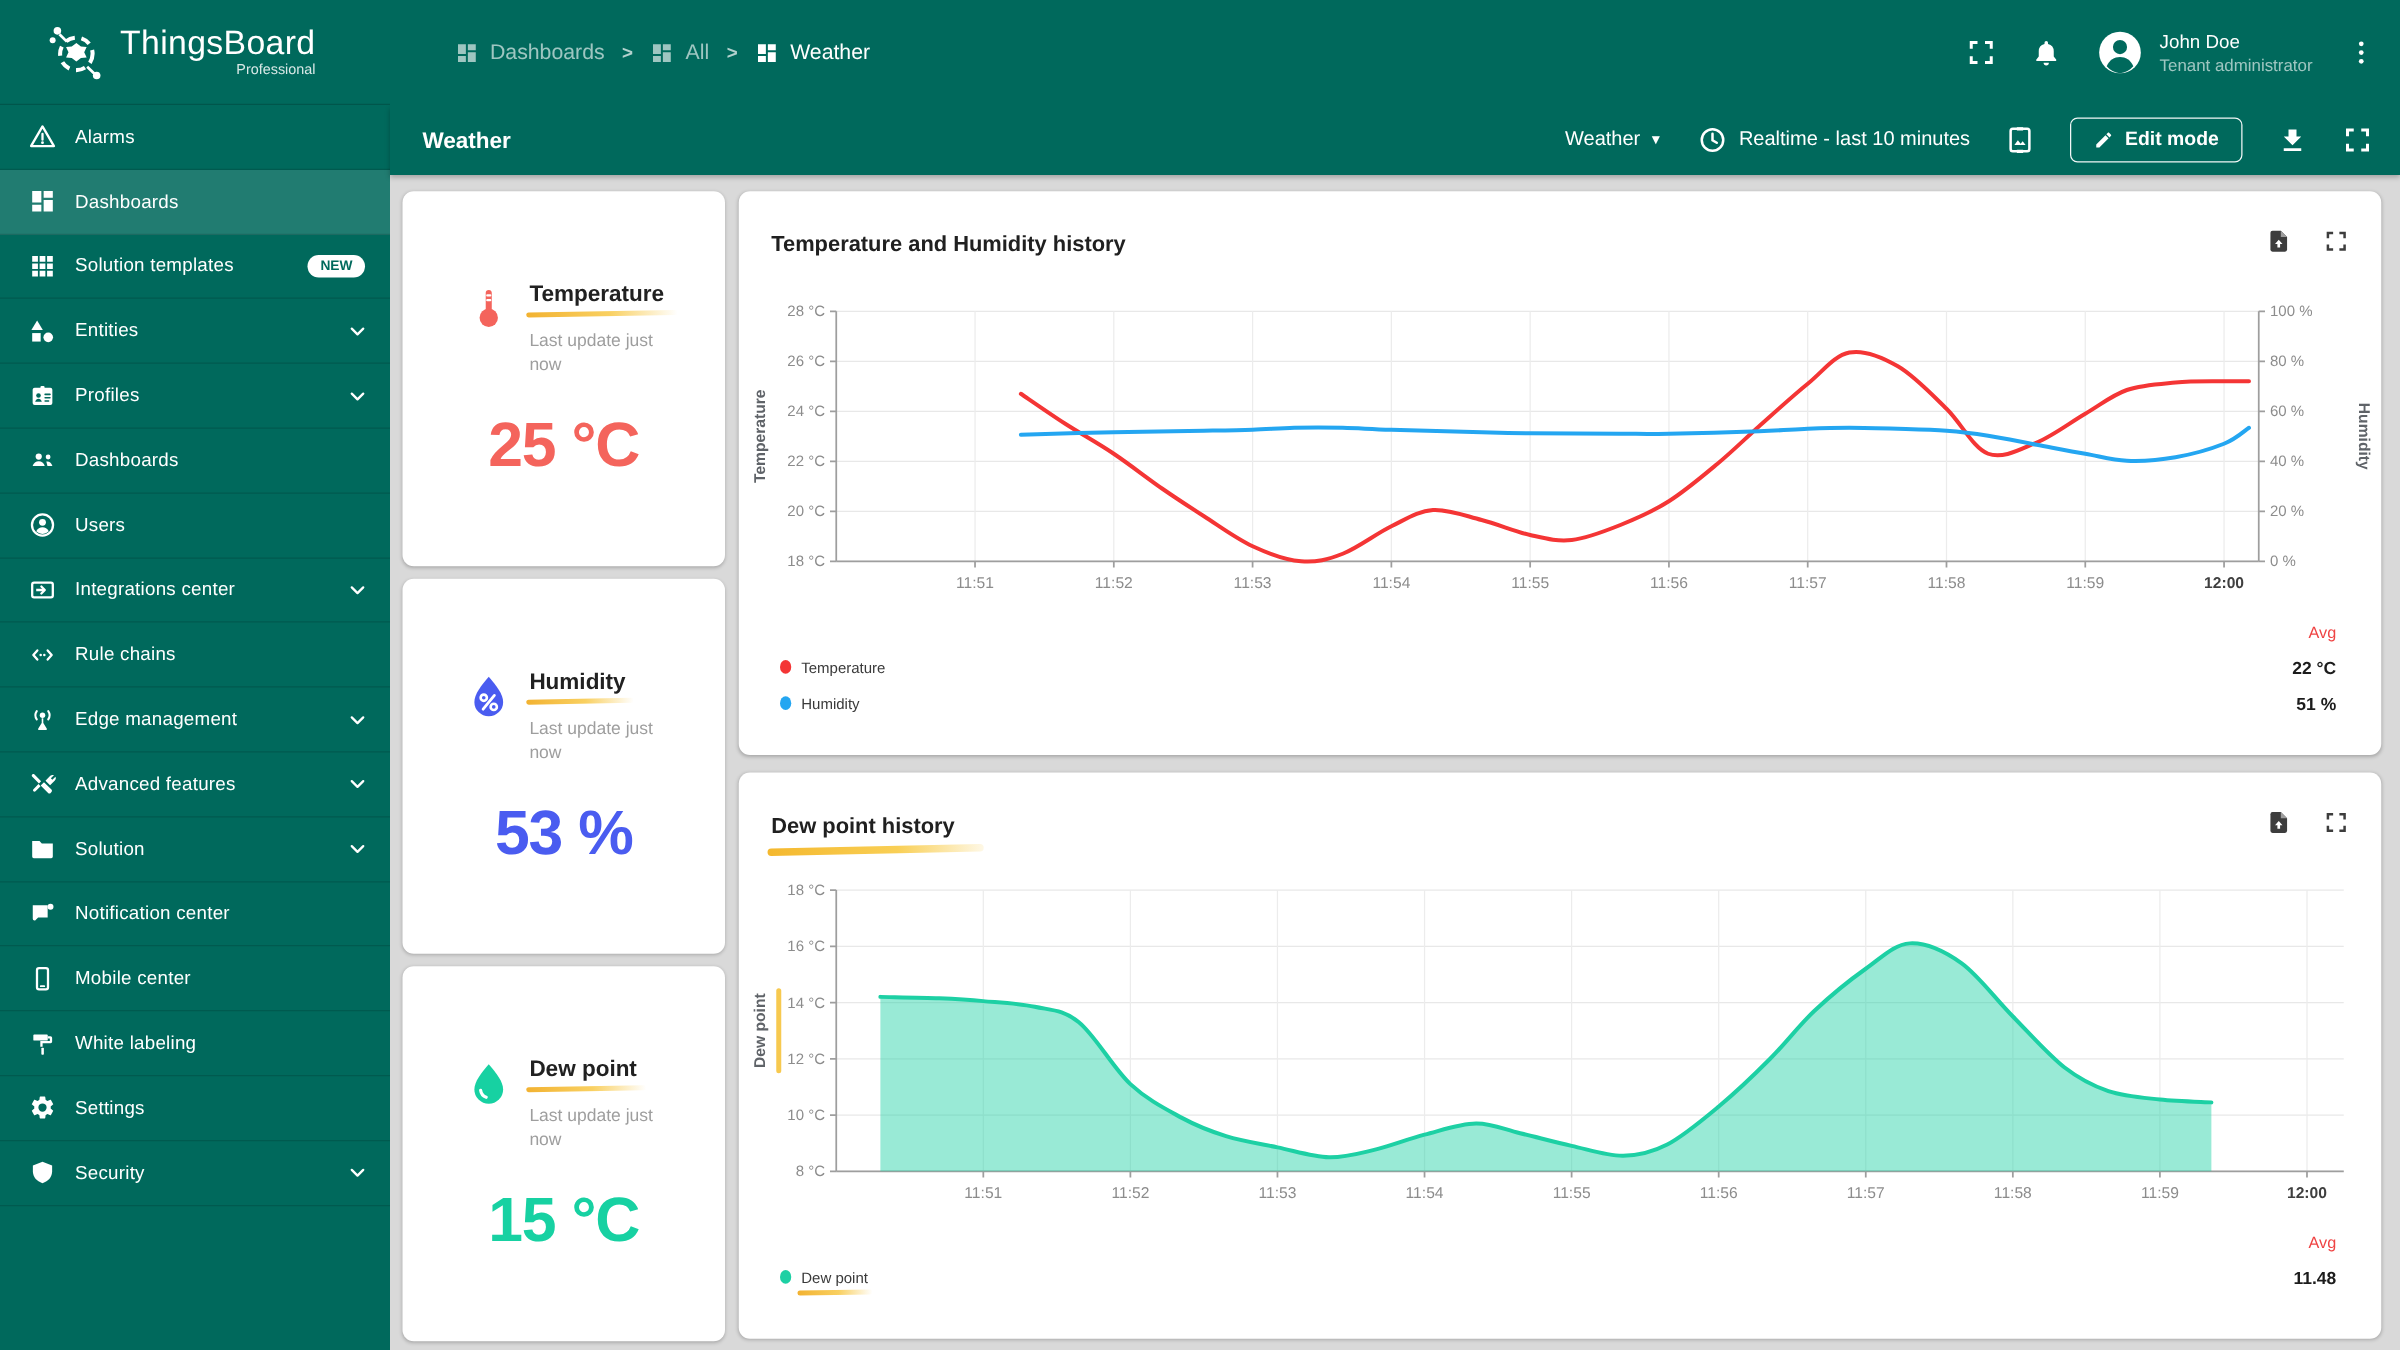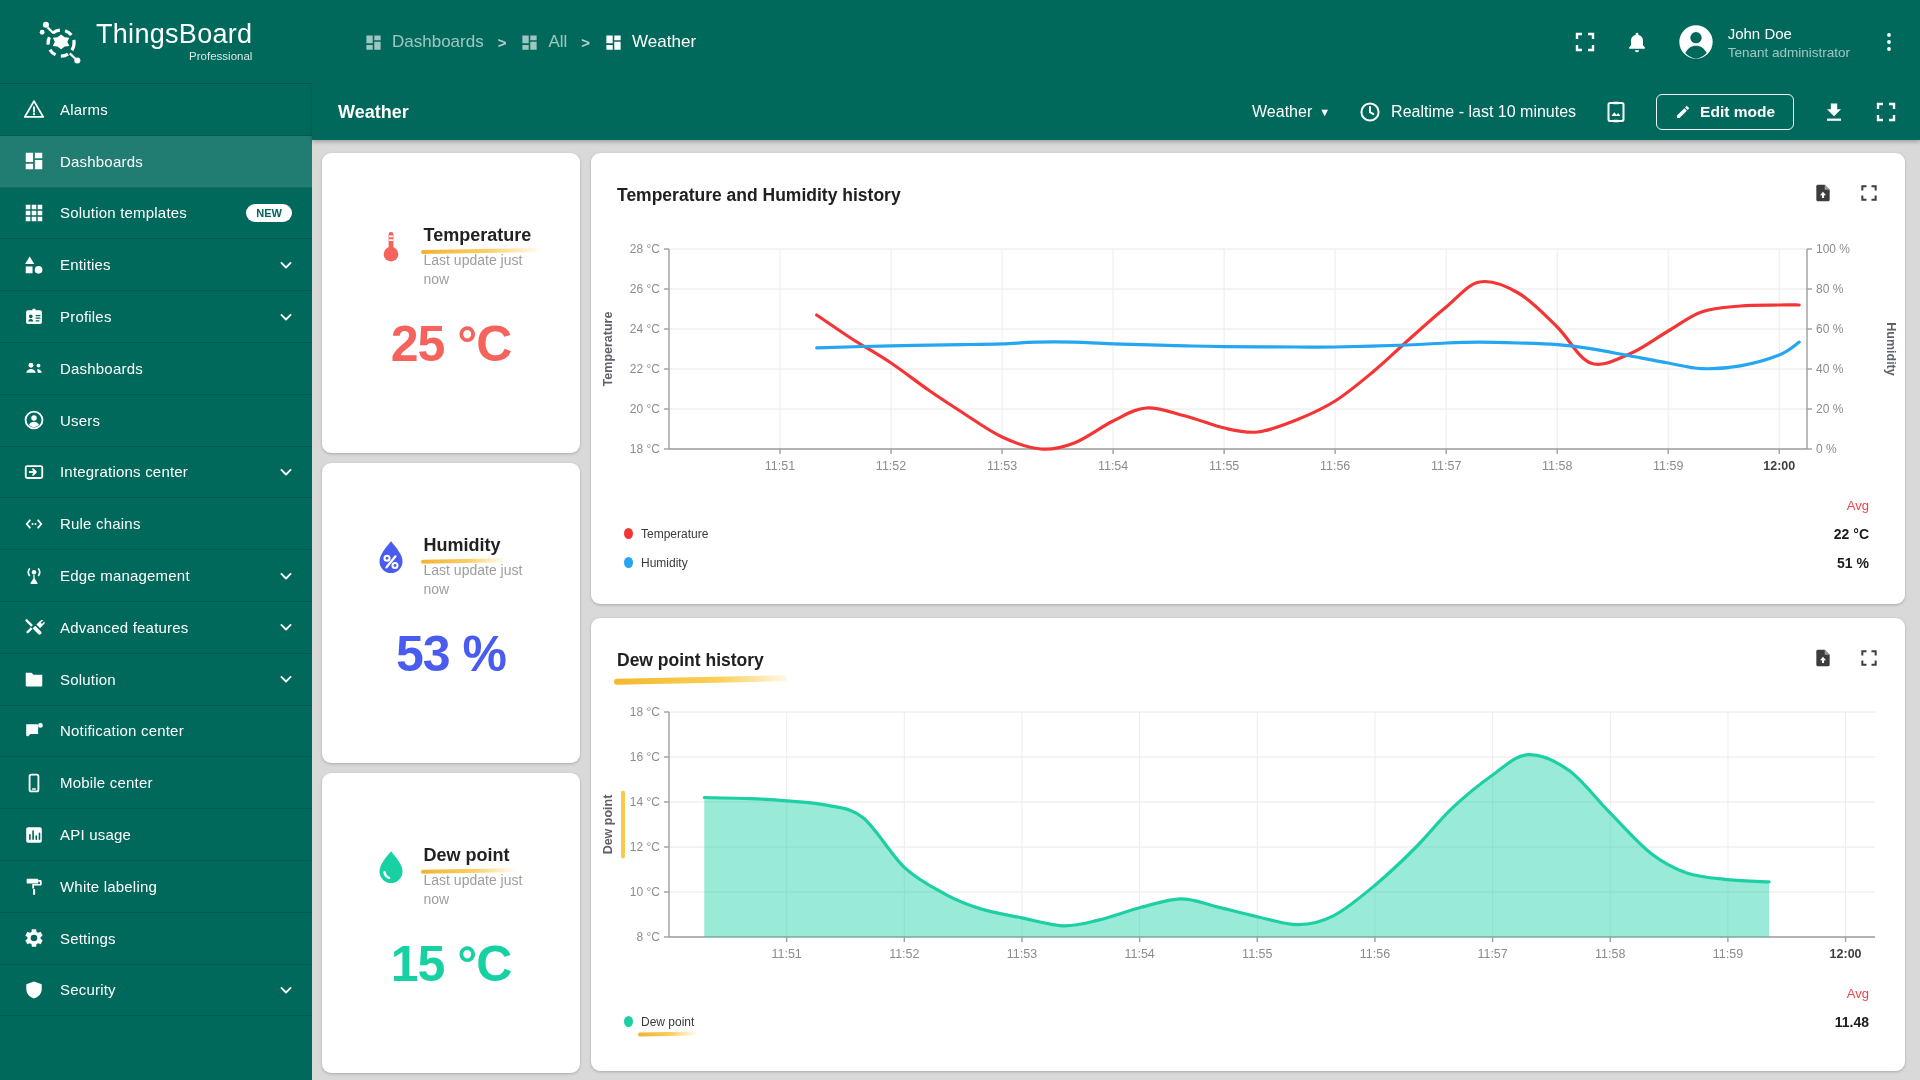--- a/index.html
+++ b/index.html
@@ -50,21 +50,21 @@
   .schev svg{width:20px;height:20px;}
   
   .main{position:absolute;left:312px;top:140px;width:1608px;height:940px;background:#d9d9d9;}
   .card{position:absolute;background:#fff;border-radius:9px;box-shadow:0 1px 3px rgba(0,0,0,.22);}
   
   .statcard{left:10px;width:258px;height:300px;}
   .stat-head{display:flex;justify-content:center;align-items:flex-start;gap:13px;margin-top:72px;}
   .stat-ico{width:40px;height:40px;margin-top:2px;}
   .stat-ico svg{width:40px;height:40px;}
   .stat-title{font-size:18px;font-weight:700;color:#212121;position:relative;display:inline-block;}
-  .stat-sub{font-size:14px;color:#9e9e9e;margin-top:5px;width:108px;line-height:1.35;}
+  .stat-sub{font-size:14px;color:#9e9e9e;margin-top:17px;width:108px;line-height:1.35;}
   .stat-value{text-align:center;font-size:50px;font-weight:600;margin-top:26px;letter-spacing:-1px;}
   .ymark{position:relative;}
   .ymark::after{content:"";position:absolute;left:-3px;width:112%;bottom:-7px;height:4px;border-radius:3px;
     background:linear-gradient(90deg,#f2b231,#f9d061 55%,rgba(249,208,97,0));transform:rotate(-1deg);}
   .ymark-big::after{height:6px;bottom:-12px;width:118%;background:linear-gradient(90deg,#f4b82e,#f9cf55 60%,rgba(249,207,85,.15));border-radius:4px;transform:rotate(-1.2deg);}
   
   .chartcard{left:279px;width:1314px;}
   .chart-title{position:absolute;top:32px;left:26px;font-size:17.5px;font-weight:700;color:#202020;}
   .chart-icons{position:absolute;top:30px;right:26px;display:flex;gap:26px;color:#3d3d3d;}
   .chart-icons .cbtn{width:20px;height:20px;cursor:pointer;}
@@ -322,27 +322,20 @@
             <circle cx="19" cy="5.9" r="2.6" fill="currentColor"></circle>
           </svg></span>
         <span class="slabel">Notification center</span>
       </div>
       <div class="sitem">
         <span class="sicon"><svg viewBox="0 0 24 24">
             <rect x="7.2" y="2.8" width="9.6" height="18.4" rx="1.8" fill="none" stroke="currentColor" stroke-width="2"></rect>
             <path d="M10.5 18.5h3" stroke="currentColor" stroke-width="1.6" stroke-linecap="round"></path>
           </svg></span>
         <span class="slabel">Mobile center</span>
-      </div>
-      <div class="sitem">
-        <span class="sicon"><svg viewBox="0 0 24 24">
-            <rect x="3.5" y="3.5" width="17" height="17" rx="2" fill="currentColor"></rect>
-            <path d="M7.5 16.5v-4.8M11 16.5V7.8M14.5 16.5v-3.3M18 16.5v-6.3" stroke="#00695c" stroke-width="1.8" stroke-linecap="round"></path>
-          </svg></span>
-        <span class="slabel">API usage</span>
       </div>
       <div class="sitem">
         <span class="sicon"><svg viewBox="0 0 24 24">
             <rect x="4" y="4" width="12.6" height="5.2" rx="0.8" fill="currentColor"></rect>
             <path d="M16.6 5.4H19a1.4 1.4 0 0 1 1.4 1.4v3.3c0 .8-.6 1.4-1.4 1.4h-6.9v3.2h-2v-5h8.3V7.4h-1.8Z" fill="currentColor"></path>
             <rect x="11" y="15.4" width="2.2" height="6.2" rx="0.7" fill="currentColor"></rect>
           </svg></span>
         <span class="slabel">White labeling</span>
       </div>
       <div class="sitem">

